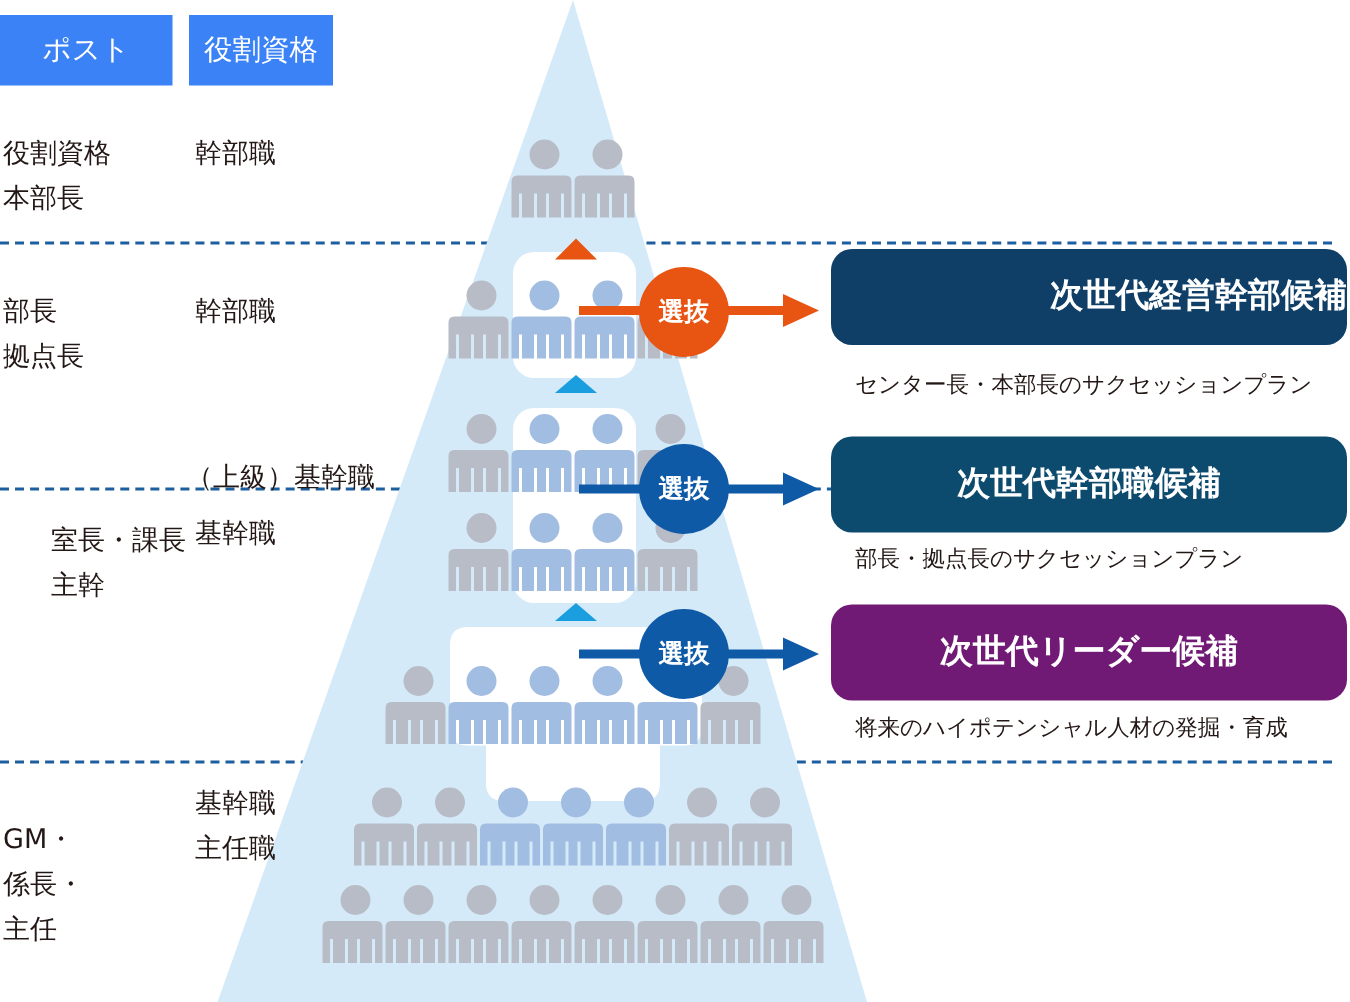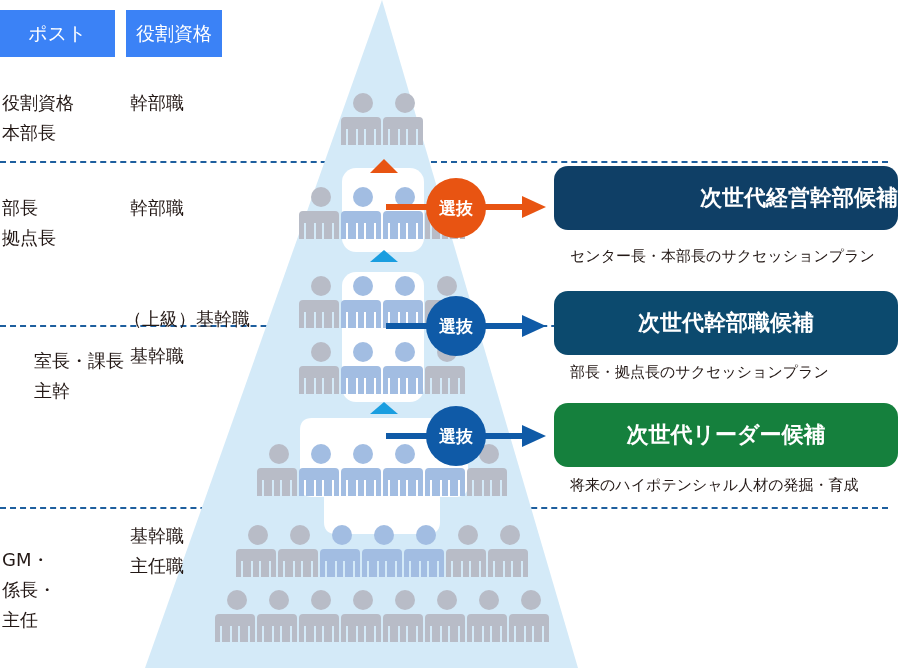--- a/index.html
+++ b/index.html
@@ -205,14 +205,14 @@
 <div class="badge" style="left:426px; top:178px; background:#e85412;">選抜</div>
 <div class="badge" style="left:426px; top:296px; background:#0f5aa7;">選抜</div>
 <div class="badge" style="left:426px; top:406px; background:#0f5aa7;">選抜</div>
 
 <div class="cand" style="top:166px; background:#0f3f66;text-align:right;">次世代経営幹部候補</div>
 <div class="sub" style="top:246px;">センター長・本部長のサクセッションプラン</div>
 
 <div class="cand" style="top:291px; background:#0c4a6e;">次世代幹部職候補</div>
 <div class="sub" style="top:362px;">部長・拠点長のサクセッションプラン</div>
 
-<div class="cand" style="top:403px; background:#15803d;">次世代リーダー候補</div>
+<div class="cand" style="top:403px; background:#701a75;">次世代リーダー候補</div>
 <div class="sub" style="top:475px;">将来のハイポテンシャル人材の発掘・育成</div>
 
 </body></html>

